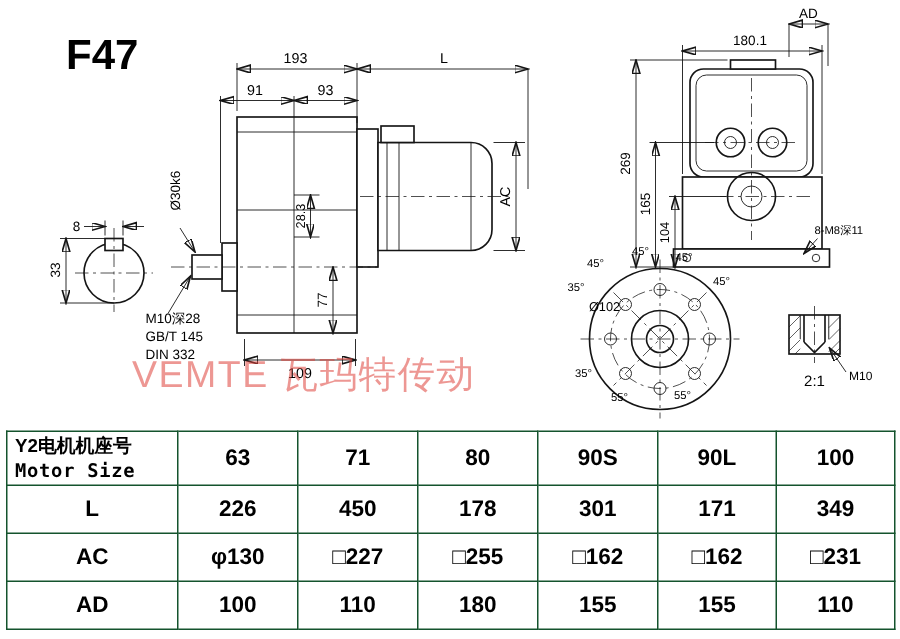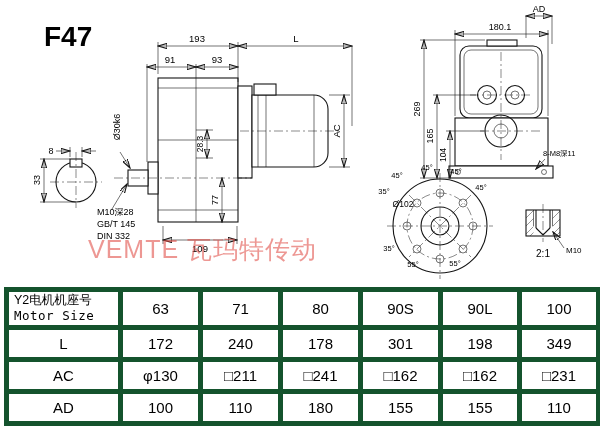--- a/index.html
+++ b/index.html
@@ -10,21 +10,21 @@
   svg.draw line,svg.draw path,svg.draw rect,svg.draw circle,svg.draw polyline{stroke:#151515;fill:none;stroke-width:1.1}
   svg.draw .thin{stroke-width:0.6}
   svg.draw .xthin{stroke-width:0.45}
   svg.draw .cl{stroke-width:0.5;stroke-dasharray:9 3 2 3}
   svg.draw .wfill{fill:#fff}
   svg.draw text{fill:#000;stroke:none;font-family:"Liberation Sans",sans-serif}
   .arrhead{fill:#151515;stroke:none}
   .watermark{position:absolute;left:88px;top:233px;font-size:25px;font-weight:normal;
     color:rgba(222,66,58,0.55);letter-spacing:1px;white-space:nowrap;pointer-events:none}
   table.dims{position:absolute;left:4px;top:287px;width:592px;border-collapse:collapse;table-layout:fixed;background:#fff}
-  table.dims th,table.dims td{border:5px solid #14532d;text-align:center;font-weight:normal;font-size:15px;height:32px;padding:0;overflow:hidden}
+  table.dims th,table.dims td{border:1px solid #14532d;text-align:center;font-weight:bold;font-size:15px;height:32px;padding:0;overflow:hidden}
   tr.hdr th{height:36px}
   .hdr-first{text-align:left !important;padding-left:5px !important;font-size:12.5px !important;line-height:1.3}
   .hdr-en{font-family:"DejaVu Sans Mono",monospace;font-size:12.5px;letter-spacing:0.5px}
 </style>
 </head>
 <body>
 
 <div class="sheet">
 
   <svg class="draw" width="600" height="286" viewBox="0 0 600 286">
@@ -229,32 +229,32 @@
       </th>
       <th>63</th>
       <th>71</th>
       <th>80</th>
       <th>90S</th>
       <th>90L</th>
       <th>100</th>
     </tr>
     <tr>
       <th>L</th>
-      <td>172</td>
-      <td>240</td>
+      <td>226</td>
+      <td>450</td>
       <td>178</td>
       <td>301</td>
-      <td>198</td>
+      <td>171</td>
       <td>349</td>
     </tr>
     <tr>
       <th>AC</th>
       <td>φ130</td>
-      <td>□211</td>
-      <td>□241</td>
+      <td>□227</td>
+      <td>□255</td>
       <td>□162</td>
       <td>□162</td>
       <td>□231</td>
     </tr>
     <tr>
       <th>AD</th>
       <td>100</td>
       <td>110</td>
       <td>180</td>
       <td>155</td>

